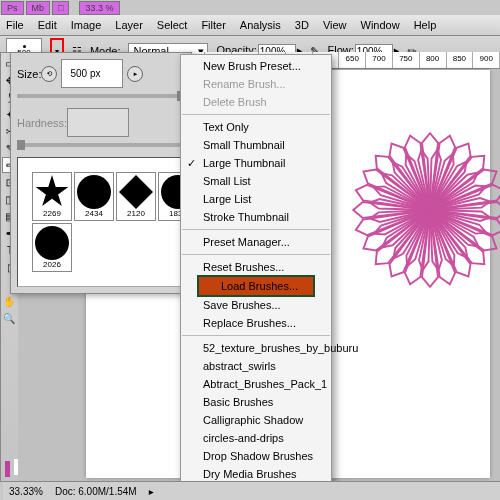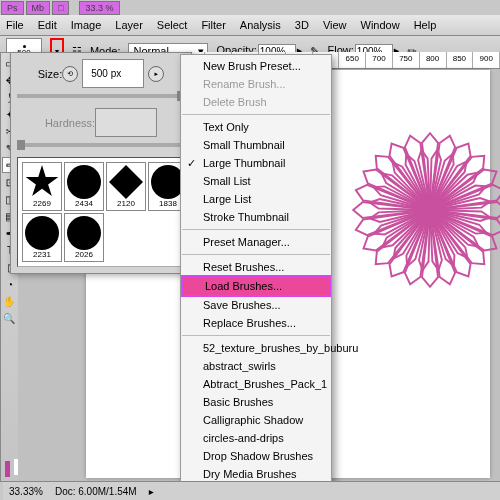--- a/index.html
+++ b/index.html
@@ -19,33 +19,33 @@
 .ruler-h span{flex:1;text-align:center;font-size:8px;border-right:1px solid #aaa;padding-top:2px}
 .canvas{position:absolute;left:68px;top:18px;right:10px;bottom:4px;background:#fff;box-shadow:0 0 4px rgba(0,0,0,.3)}
 .toolbox{position:absolute;left:0;top:52px;width:18px;background:linear-gradient(#d8d8d8,#c4c4c4);border:1px solid #888;bottom:18px;display:flex;flex-direction:column;gap:1px;padding:2px 1px}
 .toolbox div{width:14px;height:14px;border:1px solid transparent;display:flex;align-items:center;justify-content:center;font-size:10px}
 .toolbox div.sel{background:#fff;border:1px solid #888}
 .swatches{margin-top:auto;padding:2px}
 .swF{width:10px;height:10px;background:#c040a0;border:1px solid #000}
 .swB{width:10px;height:10px;background:#fff;border:1px solid #000;margin:-5px 0 0 4px}
 .statusbar{position:absolute;bottom:0;left:3px;right:0;height:18px;background:#d0d0d0;border-top:1px solid #888;display:flex;align-items:center;padding:0 6px;gap:12px;font-size:10px}
 .brushpanel{position:absolute;top:52px;left:10px;width:168px;background:#d4d4d4;border:1px solid #888;box-shadow:2px 2px 6px rgba(0,0,0,.3);padding:6px}
-.brushpanel .row{display:flex;align-items:center;justify-content:center;margin-bottom:6px}
+.brushpanel .row{display:flex;align-items:center;justify-content:flex-start;margin-bottom:6px}
 .brushpanel input[type=text]{width:44px;border:1px solid #888;padding:8px;font-size:10px}
 .slider{height:4px;background:#aaa;margin:4px 0 10px;position:relative}
 .slider .thumb{width:8px;height:10px;background:#888;position:absolute;top:-3px}
-.thumbgrid{display:grid;grid-template-columns:repeat(4,1fr);gap:2px;border:1px inset #aaa;background:#fff;padding:4px;max-height:120px;overflow:hidden}
+.thumbgrid{display:grid;grid-template-columns:repeat(5,1fr);gap:2px;border:1px inset #aaa;background:#fff;padding:14px;max-height:120px;overflow:hidden}
 .bthumb{border:1px solid #888;display:flex;flex-direction:column;align-items:center;font-size:8px;padding:2px}
 .bshape{width:34px;height:34px;background:#000;border-radius:50%}
 .playbtn{width:14px;height:14px;border:1px solid #666;border-radius:50%;display:flex;align-items:center;justify-content:center;font-size:7px;background:#e0e0e0}
 .ctxmenu{position:absolute;top:54px;left:180px;width:150px;background:#f4f4f4;border:1px solid #999;box-shadow:3px 3px 8px rgba(0,0,0,.4);padding:2px 0;font-size:11px}
 .ctxmenu .mi{padding:3px 8px 3px 22px;position:relative;cursor:default;white-space:nowrap}
 .ctxmenu .mi.disabled{color:#999}
 .ctxmenu .mi.checked:before{content:"✓";position:absolute;left:6px}
-.ctxmenu .mi.highlight{border:2px solid #d946ef;background:#ec4899;margin:-1px 0}
+.ctxmenu .mi.highlight{border:2px solid #14532d;background:#c2410c;margin:-1px 16px}
 .ctxmenu hr{border:none;border-top:1px solid #bbb;margin:3px 1px}
 .flower{position:absolute;right:-20px;top:60px;width:160px;height:160px}
 </style>
 </head>
 <body>
 
 <div class="titletabs">
   <div>Ps</div>
   <div>Mb</div>
   <div>□</div>

